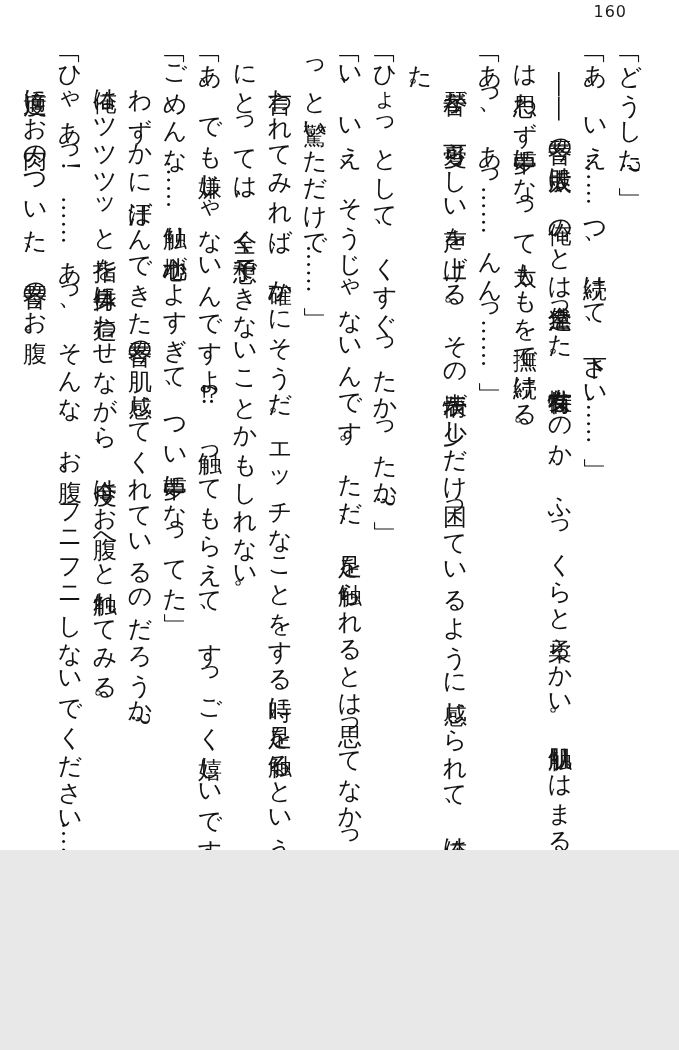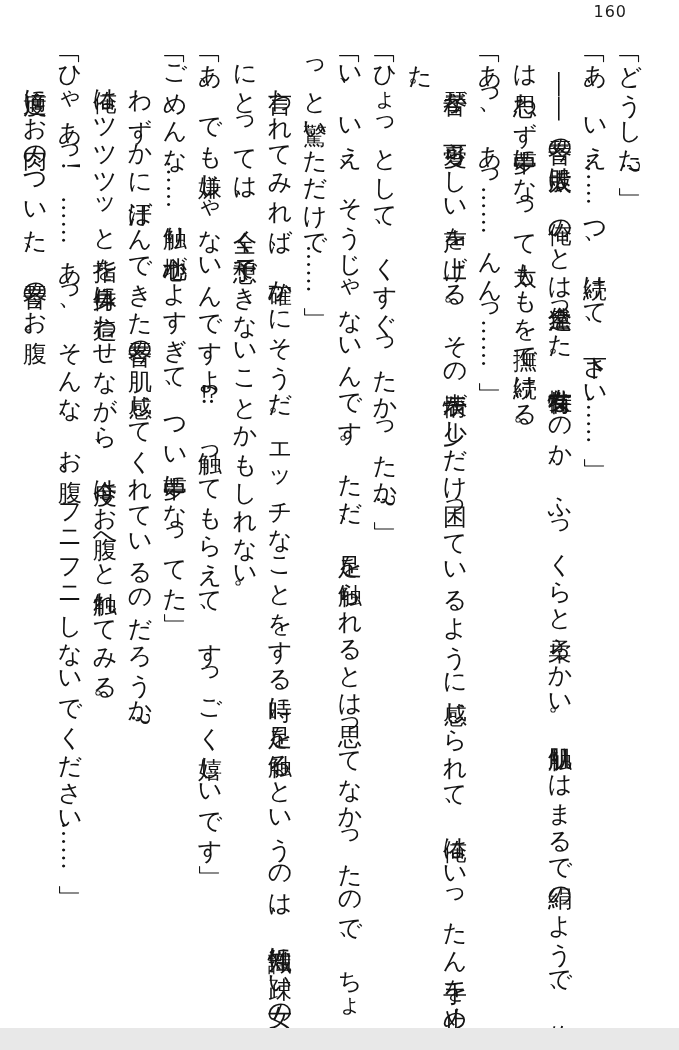--- a/index.html
+++ b/index.html
@@ -3,21 +3,21 @@
 <meta charset="utf-8">
 <style>
   html, body {
     margin: 0;
     padding: 0;
     background: #e8e8e8;
   }
   .page {
     position: relative;
     width: 679px;
-    height: 1028px;
+    height: 850px;
     background: #ffffff;
     overflow: hidden;
     margin: 0;
   }
   .page-number {
     position: absolute;
     top: 2px;
     right: 52px;
     font-family: "DejaVu Sans", "Liberation Sans", sans-serif;
     font-size: 16px;

